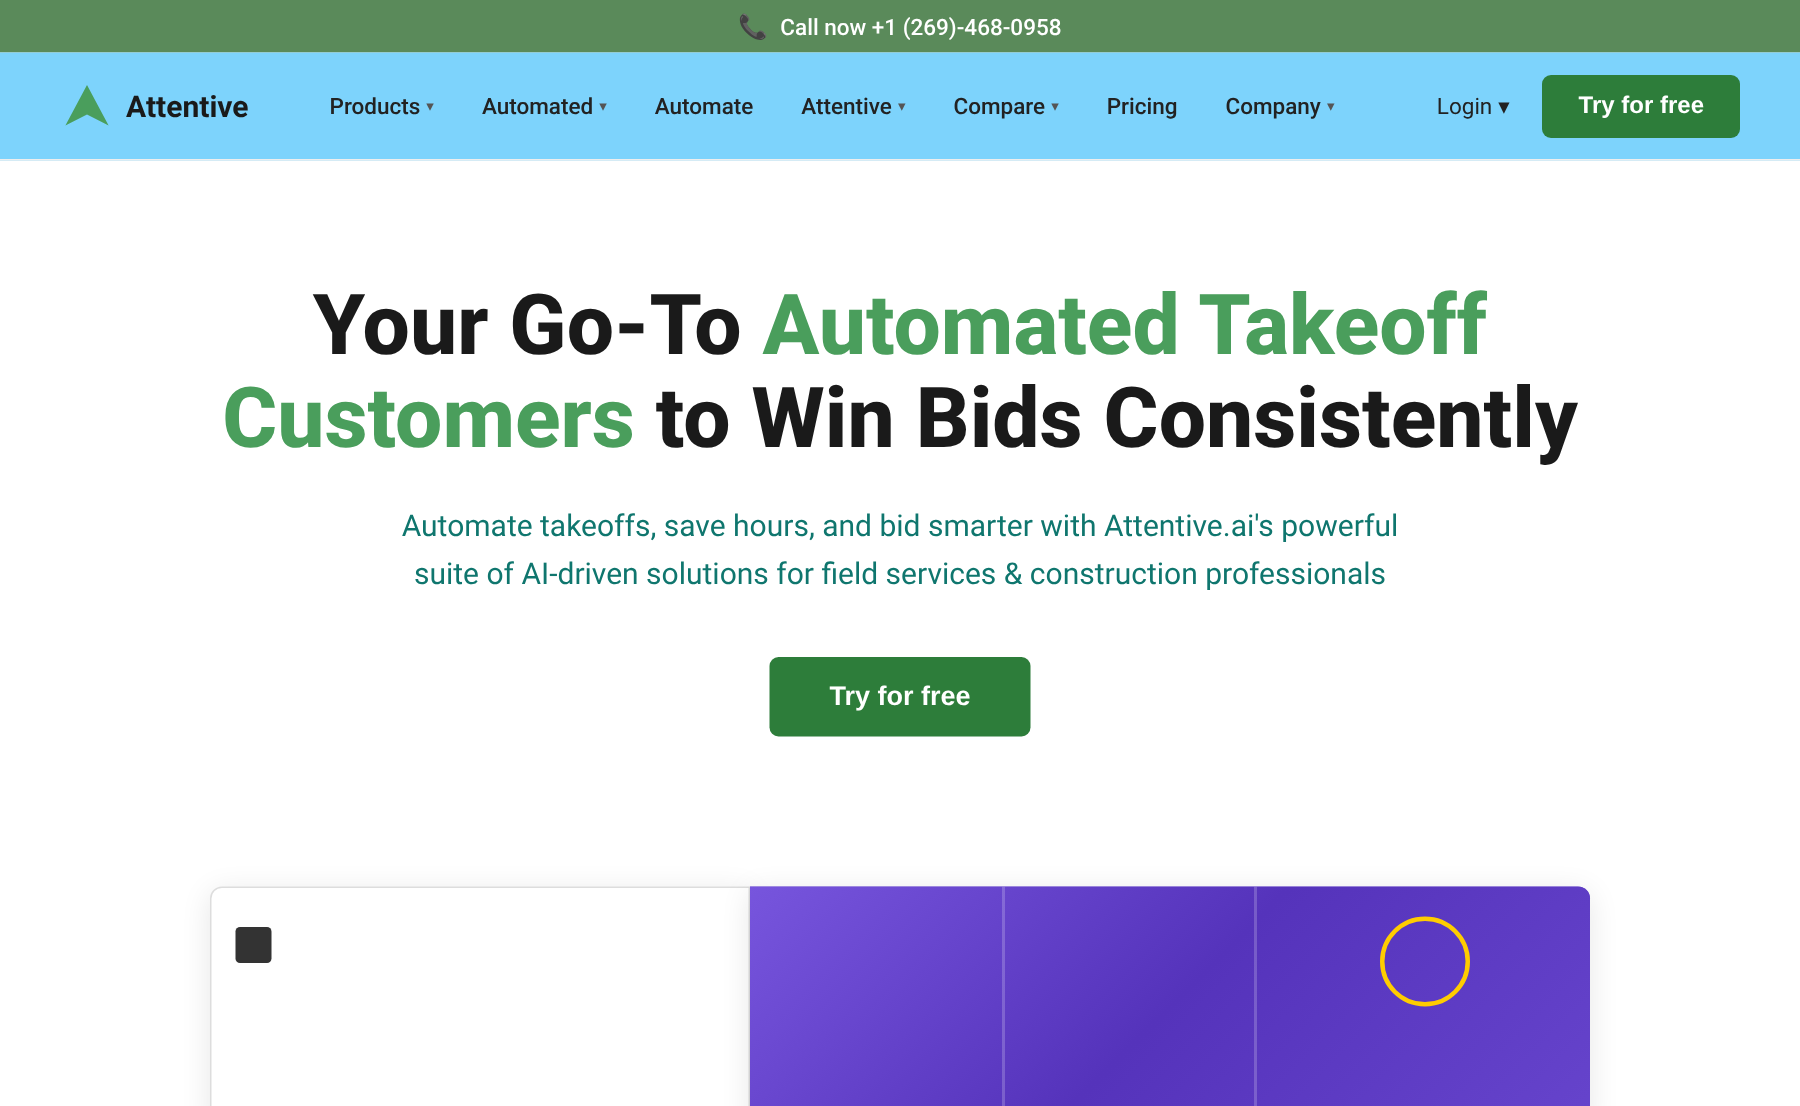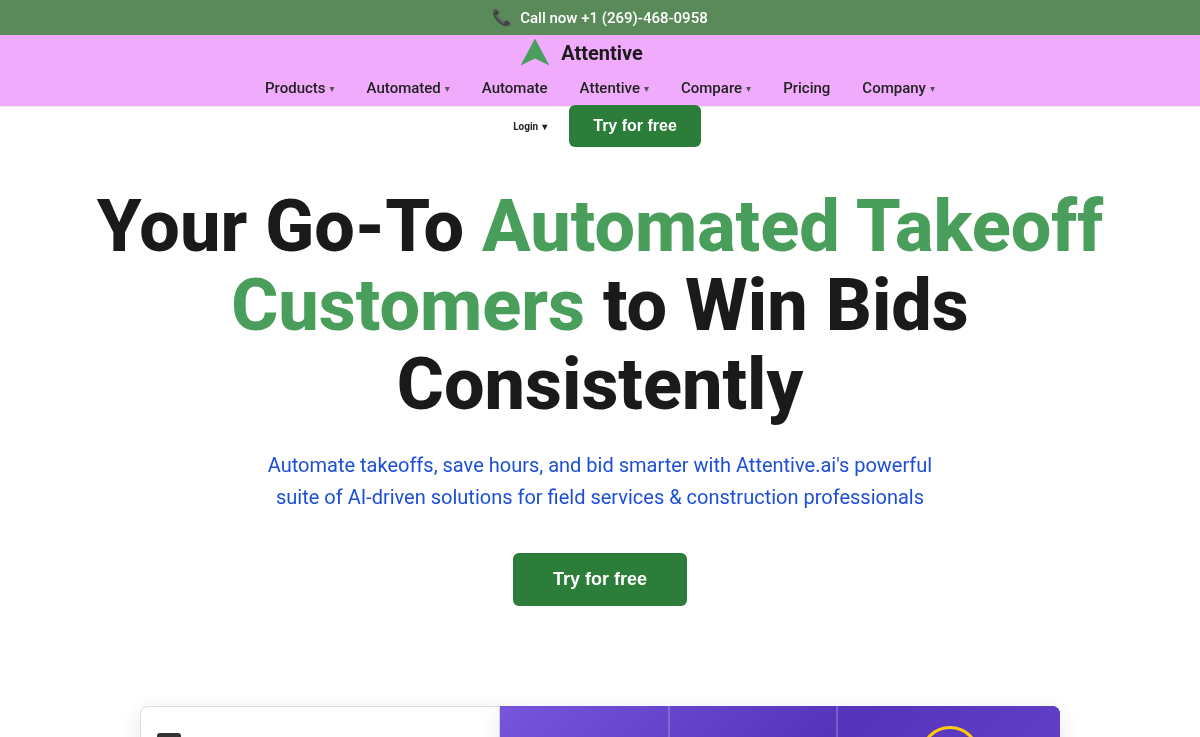--- a/index.html
+++ b/index.html
@@ -16,23 +16,22 @@
     }
     .top-bar a { color: white; text-decoration: none; display: flex; align-items: center; justify-content: center; gap: 8px; }
     .phone-icon { font-size: 16px; }
 
     
     nav {
       display: flex;
       align-items: center;
       padding: 0 40px;
       height: 72px;
-      background: #f0abfc;
+      background: #7dd3fc;
       border-bottom: 1px solid #eee;
-      flex-direction: column;
     }
     .logo-wrap {
       display: flex;
       align-items: center;
       gap: 8px;
       margin-right: 40px;
       text-decoration: none;
     }
     .logo-icon {
       width: 36px;
@@ -68,54 +67,54 @@
     .nav-right {
       display: flex;
       align-items: center;
       gap: 8px;
     }
     .login-btn {
       display: flex;
       align-items: flex-end;
       gap: 4px;
       padding: 8px 14px;
-      font-size: 10px;
+      font-size: 15px;
       color: #222;
       cursor: pointer;
-      font-weight: 700;
+      font-weight: 400;
     }
     .try-free-btn {
       background-color: #2d7d3a;
       color: white;
       border: none;
       padding: 12px 24px;
       border-radius: 6px;
       font-size: 16px;
       font-weight: 600;
       cursor: pointer;
     }
 
     
     .hero {
       text-align: center;
       padding: 80px 40px 40px;
       max-width: 1100px;
       margin: 0 auto;
     }
     .hero-title {
-      font-size: 72px;
+      font-size: 56px;
       font-weight: 800;
       line-height: 1.1;
       color: #1a1a1a;
       margin-bottom: 24px;
     }
     .hero-title .green { color: #4a9e5c; }
     .hero-subtitle {
       font-size: 20px;
-      color: #1d4ed8;
+      color: #0f766e;
       line-height: 1.6;
       max-width: 700px;
       margin: 0 auto 40px;
     }
     .hero-buttons {
       display: flex;
       gap: 20px;
       justify-content: center;
       margin-bottom: 60px;
     }

